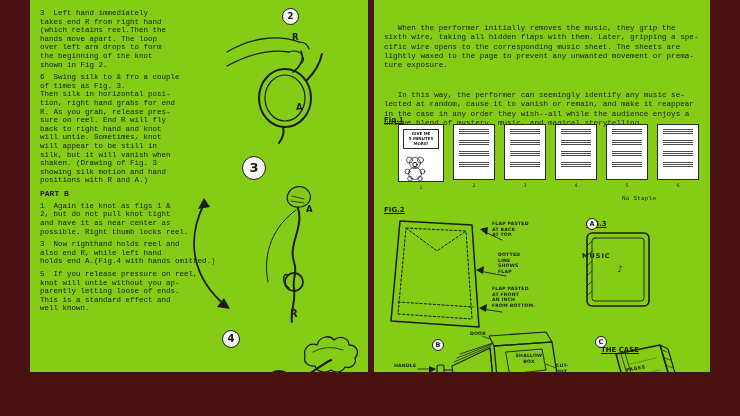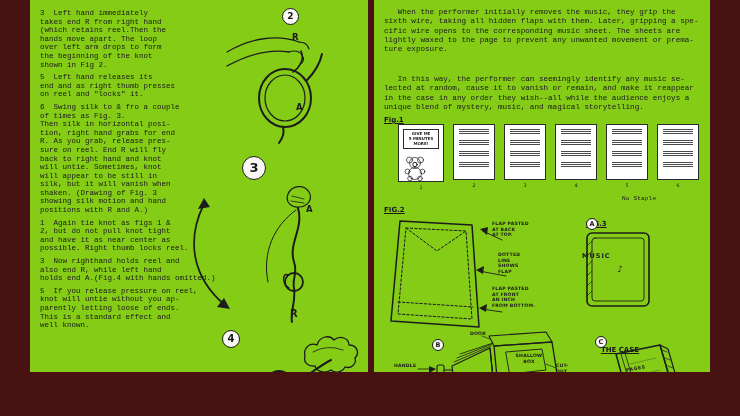--- a/index.html
+++ b/index.html
@@ -6,21 +6,21 @@
   body{width:740px;height:416px;overflow:hidden;background:#481112;position:relative;
        font-family:"Liberation Mono",monospace;color:#1a1a1a;}
   .page{position:absolute;top:0;height:372px;background:#84cc16;overflow:hidden;}
   #left-page{left:30px;width:338px;}
   #right-page{left:374px;width:336px;}
 
   
   .text-col{position:absolute;left:10px;top:9px;width:182px;}
   .step{font:7.5px/8.6px "Liberation Mono",monospace;white-space:pre-wrap;margin:0 0 4px 0;}
   .part-b{font:700 8px/9px "Liberation Mono",monospace;margin:2px 0 4px 0;}
-  .para{position:absolute;font:7.6px/9.3px "Liberation Mono",monospace;white-space:pre-wrap;}
+  .para{position:absolute;font:7.6px/9.3px "Liberation Mono",monospace;white-space:pre-wrap;margin-top:16px;}
   .pagenum{position:absolute;font:7.5px "Liberation Mono",monospace;}
 
   
   .figlabel{position:absolute;font:700 7px "DejaVu Sans",sans-serif;text-decoration:underline;}
   .ann{position:absolute;font:700 4.6px/5.6px "DejaVu Sans",sans-serif;letter-spacing:.2px;white-space:pre-line;}
   .cap{position:absolute;font:700 7px/7.5px "DejaVu Sans",sans-serif;white-space:pre-line;text-align:center;}
   .underl{text-decoration:underline;margin-top:34px;}
   .badge{position:absolute;width:10px;height:10px;border:1px solid #1a1a1a;border-radius:50%;
          font:700 6.5px/10px "DejaVu Sans",sans-serif;text-align:center;background:#f9f8f4;}
   .bignum{position:absolute;border:1.4px solid #1a1a1a;border-radius:50%;text-align:center;
@@ -48,36 +48,34 @@
 <div class="page" id="left-page">
 
   <div class="text-col">
     <p class="step">3  Left hand immediately
 takes end R from right hand
 (which retains reel.Then the
 hands move apart. The loop
 over left arm drops to form
 the beginning of the knot
 shown in Fig 2.</p>
-    <p class="step">5  Left hand releases its
-end and as right thumb presses
-on reel and "locks" it.</p>
     <p class="step">6  Swing silk to &amp; fro a couple
 of times as Fig. 3.
 Then silk in horizontal posi-
 tion, right hand grabs for end
 R. As you grab, release pres-
 sure on reel. End R will fly
 back to right hand and knot
 will untie. Sometimes, knot
 will appear to be still in
 silk, but it will vanish when
 shaken. (Drawing of Fig. 3
 showing silk motion and hand
 positions with R and A.)</p>
+    <p class="part-b">PART B</p>
     <p class="step">1  Again tie knot as figs 1 &amp;
 2, but do not pull knot tight
 and have it as near center as
 possible. Right thumb locks reel.</p>
     <p class="step">3  Now righthand holds reel and
 also end R, while left hand
 holds end A.(Fig.4 with hands omitted.)</p>
     <p class="step">5  If you release pressure on reel,
 knot will untie without you ap-
 parently letting loose of ends.

